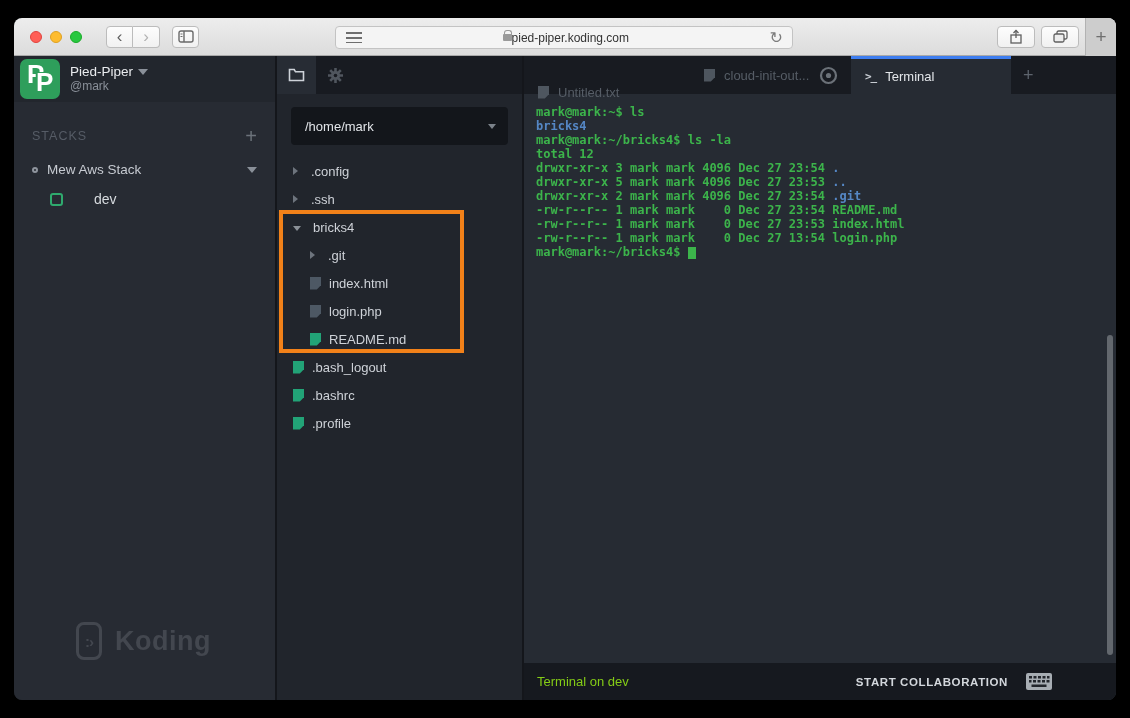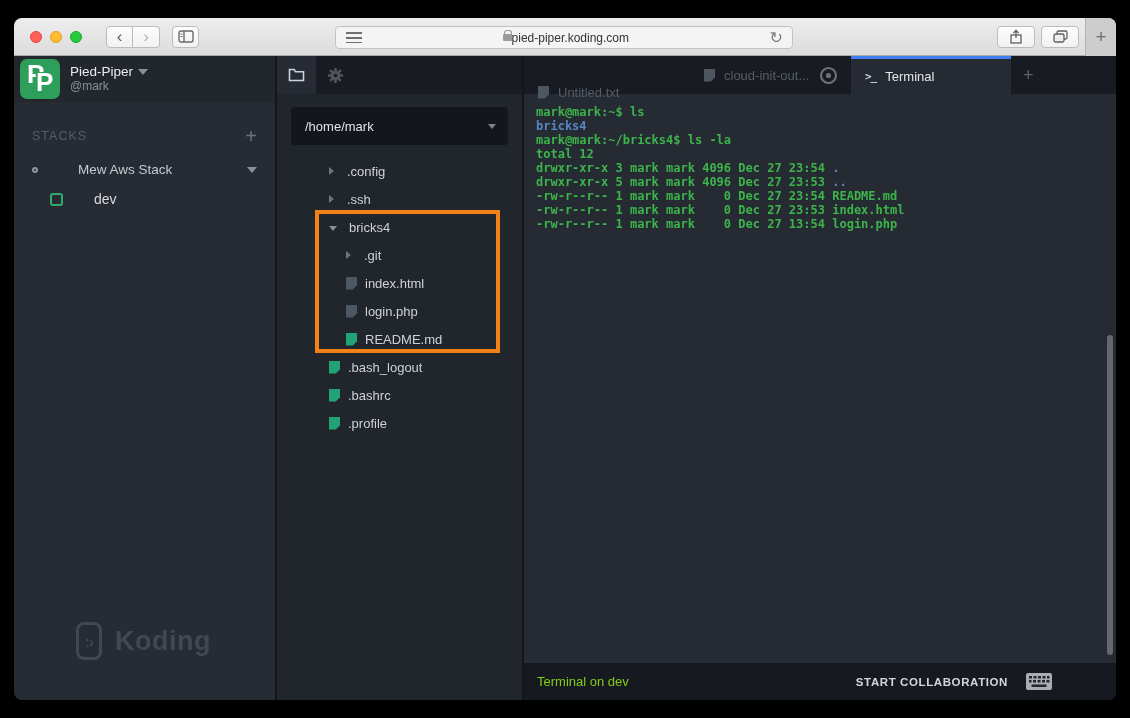--- a/index.html
+++ b/index.html
@@ -52,21 +52,21 @@
   .pp-logo .p2 { position:absolute; left:16px; top:8px; color:#fff; font-weight:bold; font-size:26px;
                  text-shadow:-2px -1px 0 #2e9e5b; }
   .account-meta { margin-left:10px; line-height:1.15; }
   .team-name { color:#e9ebee; font-size:13.5px; display:flex; align-items:center; gap:5px; }
   .team-handle { color:#8a9099; font-size:12px; }
   .caret-down { width:0; height:0; border-left:5px solid transparent; border-right:5px solid transparent;
                 border-top:6px solid #8a9099; display:inline-block; }
   .stacks-header { margin:24px 18px 0 18px; display:flex; align-items:center; justify-content:space-between; }
   .stacks-title { color:#565c66; font-size:12.5px; letter-spacing:1px; }
   .plus-thin { color:#6c737b; font-size:20px; font-weight:300; line-height:1; }
-  .stack-row { margin:16px 18px 0 18px; display:flex; align-items:center;gap:31px; }
+  .stack-row { margin:16px 18px 0 18px; display:flex; align-items:center; }
   .bullet { width:6px; height:6px; border-radius:50%; border:2px solid #8f959e; margin-right:9px; }
   .stack-name { color:#c6cad1; font-size:13.5px; flex:1; }
   .machine-row { margin:14px 18px 0 36px; display:flex; align-items:center; }
   .machine-icon { width:13px; height:13px; border:2.5px solid #2faa6e; border-radius:3px; margin-right:9px; }
   .machine-name { color:#d6dade; font-size:14px;margin-left:22px; }
   .koding-brand { position:absolute; left:62px; bottom:40px; display:flex; align-items:center; gap:13px; }
   .koding-mark { width:26px; height:38px; border:3.5px solid #43474f; border-radius:8px;
                  display:flex; align-items:center; justify-content:center;
                  color:#43474f; font-weight:bold; font-size:15px; letter-spacing:-1px; }
   .koding-word { color:#43474f; font-size:27px; font-weight:bold; letter-spacing:0.5px; }
@@ -74,21 +74,21 @@
   
   .file-panel { width:247px; flex:0 0 247px; background:#21252c; border-left:2px solid #14161b;
                 display:flex; flex-direction:column; }
   .panel-tabs { height:38px; flex:0 0 38px; background:#181b21; display:flex; }
   .panel-tab { width:39px; height:38px; display:flex; align-items:center; justify-content:center; }
   .panel-tab.active { background:#272c34; }
   .path-select { margin:13px 14px 0 14px; height:38px; background:#13161b; border-radius:4px;
                  display:flex; align-items:center; padding:0 12px 0 14px; }
   .path-text { flex:1; color:#e2e5e9; font-size:13px; }
   .path-select .caret-down { border-top-color:#7b828a; border-left-width:4px; border-right-width:4px; border-top-width:5px; }
-  .tree { position:relative; margin-top:12px;margin-left:36px; }
+  .tree { position:relative; margin-top:12px; }
   .tree-row { height:28px; display:flex; align-items:center; color:#ced2d8; font-size:13px; }
   .ind1 { padding-left:16px; } .ind2 { padding-left:33px; }
   .arr-r { width:0; height:0; border-top:4px solid transparent; border-bottom:4px solid transparent;
            border-left:5px solid #6d747d; margin-right:13px; }
   .arr-d { width:0; height:0; border-left:4px solid transparent; border-right:4px solid transparent;
            border-top:5px solid #8a9097; margin-right:12px; margin-top:2px;}
   .ficon { width:11px; height:13px; margin-right:8px;
            clip-path:polygon(0 0,100% 0,100% 68%,62% 100%,0 100%); }
   .ficon.gray { background:#4d5864; }
   .ficon.green { background:#22a377; }
@@ -299,23 +299,25 @@
         <span class="etab-plus">+</span>
       </div>
 
       <div class="term-body">
         <div class="tl"><span class="tg">mark@mark:~$ ls</span><span class="tb"></span></div>
         <div class="tl"><span class="tg"></span><span class="tb">bricks4</span></div>
         <div class="tl"><span class="tg">mark@mark:~/bricks4$ ls -la</span><span class="tb"></span></div>
         <div class="tl"><span class="tg">total 12</span><span class="tb"></span></div>
         <div class="tl"><span class="tg">drwxr-xr-x 3 mark mark 4096 Dec 27 23:54 </span><span class="tb">.</span></div>
         <div class="tl"><span class="tg">drwxr-xr-x 5 mark mark 4096 Dec 27 23:53 </span><span class="tb">..</span></div>
+        <div class="tl"><span class="tg">drwxr-xr-x 2 mark mark 4096 Dec 27 23:54 </span><span class="tb">.git</span></div>
         <div class="tl"><span class="tg">-rw-r--r-- 1 mark mark    0 Dec 27 23:54 README.md</span><span class="tb"></span></div>
         <div class="tl"><span class="tg">-rw-r--r-- 1 mark mark    0 Dec 27 23:53 index.html</span><span class="tb"></span></div>
         <div class="tl"><span class="tg">-rw-r--r-- 1 mark mark    0 Dec 27 13:54 login.php</span><span class="tb"></span></div>
+        <div class="tl"><span class="tg">mark@mark:~/bricks4$ </span><span class="cursor"></span></div>
       </div>
 
       <div class="scroll-thumb"></div>
 
       <div class="term-status">
         <span class="status-left">Terminal on dev</span>
         <span class="status-action">START COLLABORATION</span>
         <svg width="26" height="17" viewBox="0 0 26 17">
           <rect x="0" y="0" width="26" height="17" rx="2" fill="#a7adb3"></rect>
           <g fill="#23262c">

